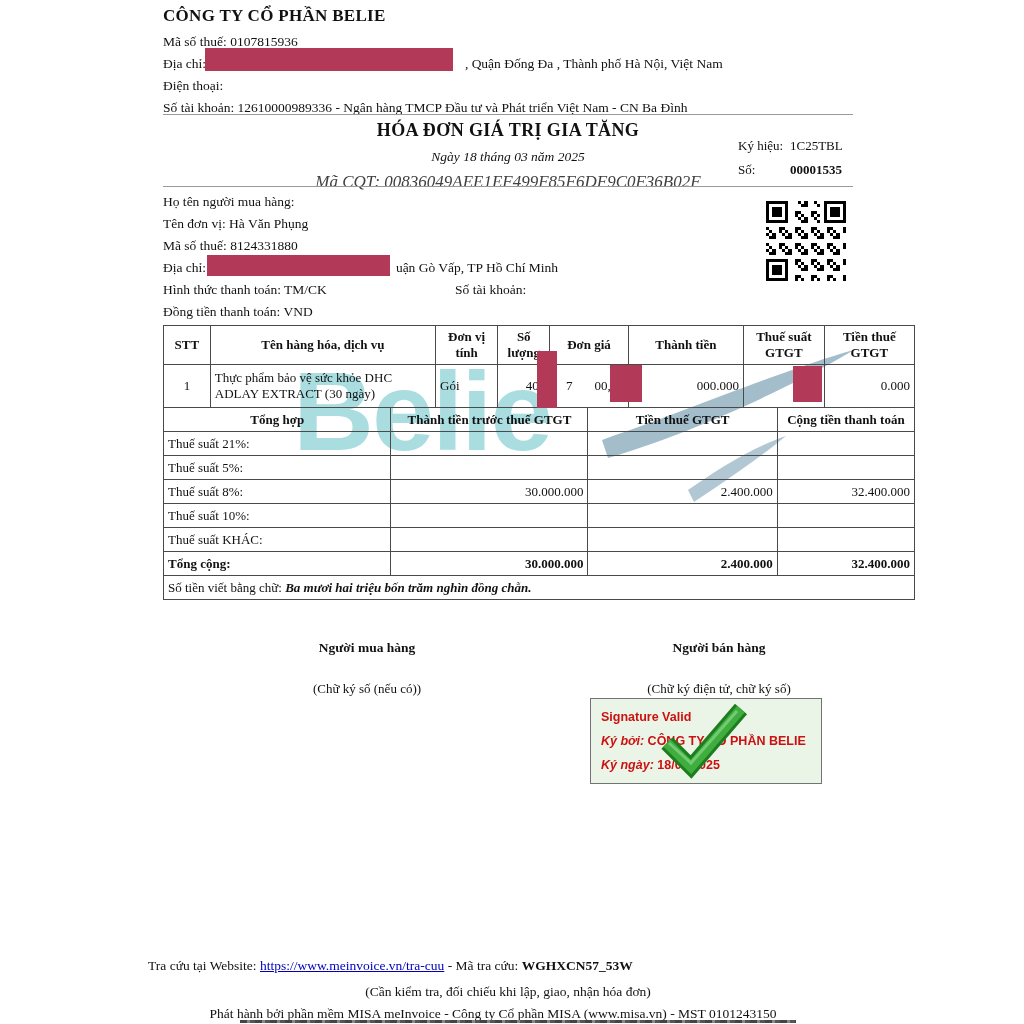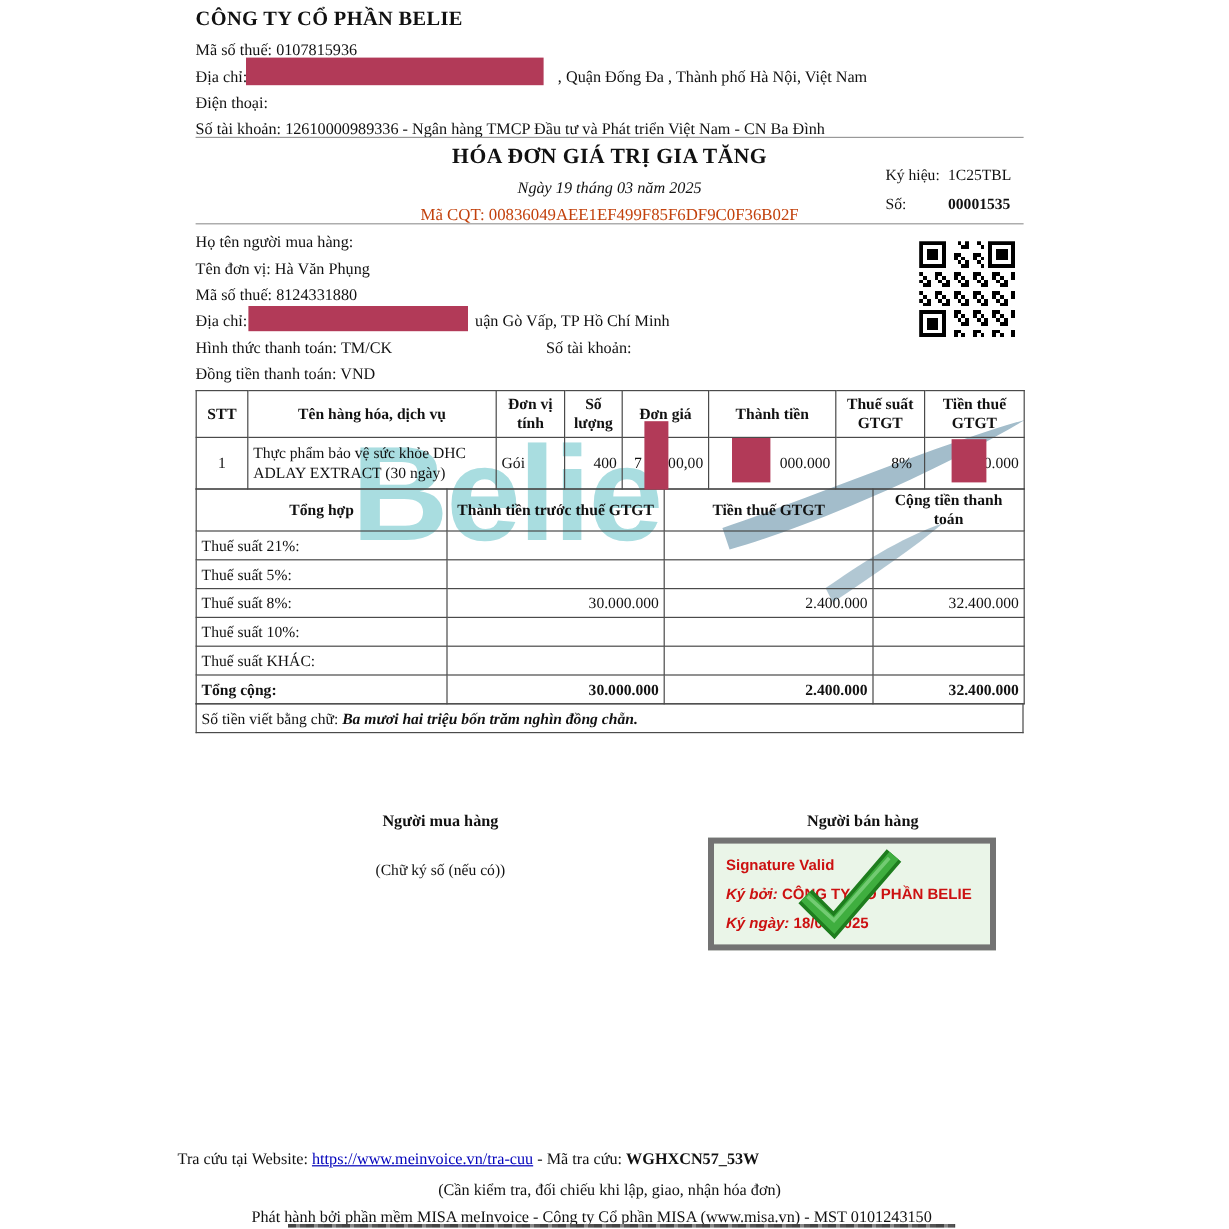--- a/index.html
+++ b/index.html
@@ -13,21 +13,21 @@
   .italic{font-style:italic;}
 
   
   #seller{top:6px;}
   #company-name{font-size:17px;font-weight:bold;letter-spacing:.3px;margin-bottom:5px;}
 
   
   #title-block{top:120px;text-align:center;}
   #invoice-title{font-size:18px;font-weight:bold;letter-spacing:.4px;}
   #invoice-date{font-style:italic;font-size:13.5px;margin-top:8px;}
-  #invoice-cqt{font-size:14px;margin-top:7px;color:#c2410c;}
+  #invoice-cqt{font-style:italic;font-size:17px;margin-top:7px;color:#404040;}
   #serial-block{position:absolute;left:738px;top:138px;width:120px;font-size:13px;z-index:2;}
   #serial-block .srow{display:flex;margin-bottom:8px;}
   #serial-block .lbl{width:52px;}
   #serial-block .num{font-weight:bold;}
 
   
   #buyer{top:191px;z-index:2;}
   #buyer .row{height:22px;}
   .twocol{position:relative;}
   .col2{position:absolute;left:292px;top:0;}
@@ -35,45 +35,45 @@
   
   #qr{left:766px;top:201px;width:80px;height:80px;z-index:2;}
 
   
   #watermark-text{left:293px;top:356px;z-index:0;font-family:"Liberation Sans","DejaVu Sans",sans-serif;
     font-weight:bold;font-size:112px;line-height:1;color:#a9dde0;letter-spacing:-2px;}
   #watermark-swoosh{left:598px;top:350px;z-index:0;}
 
   
   #tables{top:325px;z-index:1;}
-  table{border-collapse:collapse;table-layout:fixed;width:690px;background:transparent;}
+  table{border-collapse:collapse;table-layout:fixed;width:752px;background:transparent;}
   td,th{border:1px solid #4a4a4a;font-size:13px;padding:1px 4px;background:transparent;overflow:hidden;}
   th{font-weight:bold;text-align:center;}
   #items-table th{height:36px;}
   #items-table td{height:40px;}
   .tc{text-align:center;}
   .tr{text-align:right;}
   #summary-table td{height:21px;}
   #summary-table th{height:21px;}
   #words-row td{height:21px;}
   #summary-table{margin-top:-1px;}
   #words-table{margin-top:-1px;}
   .totrow td{font-weight:bold;}
 
   
   .redact{position:absolute;background:#b23a58;z-index:6;}
 
   
-  .sig-title{font-size:13.5px;font-weight:bold;text-align:center;margin-top:36px;}
+  .sig-title{font-size:13.5px;font-weight:bold;text-align:center;}
   .sig-note{font-size:13px;text-align:center;margin-top:25px;}
   #sig-buyer{left:267px;top:640px;width:200px;z-index:2;}
   #sig-seller{left:619px;top:640px;width:200px;z-index:2;}
 
   
-  #stamp{left:590px;top:698px;width:230px;height:84px;background:#eaf5e8;border:5px solid #737373;z-index:2;}
+  #stamp{left:590px;top:698px;width:230px;height:84px;background:#eaf5e8;border:1px solid #737373;z-index:2;}
   #stamp .inner{padding:6px 10px;font-family:"Liberation Sans","DejaVu Sans",sans-serif;}
   #stamp .line{font-size:12.5px;line-height:24px;color:#cc1111;font-weight:bold;}
   #stamp .lab{font-style:italic;}
   #checkmark{position:absolute;left:66px;top:4px;z-index:3;}
 
   
   #footer-lookup{left:148px;top:958px;width:690px;font-size:13.5px;text-align:left;z-index:2;}
   #footer-note{left:163px;top:984px;width:690px;font-size:13.5px;text-align:center;z-index:2;}
   #footer-publisher{left:148px;top:1006px;width:690px;font-size:13.5px;text-align:center;z-index:2;}
   a.link{color:#0000bb;text-decoration:underline;}
@@ -104,21 +104,21 @@
     </div>
     <div class="row">
       <span>Điện thoại:</span>
     </div>
     <div class="row">Số tài khoản: 12610000989336 - Ngân hàng TMCP Đầu tư và Phát triển Việt Nam - CN Ba Đình</div>
   </div>
   <div class="hline" style="top:114px;"></div>
 
   <div class="abs content" id="title-block">
     <div id="invoice-title">HÓA ĐƠN GIÁ TRỊ GIA TĂNG</div>
-    <div id="invoice-date">Ngày 19 tháng 03 năm 2025</div>
+    <div id="invoice-date">Ngày 18 tháng 03 năm 2025</div>
     <div id="invoice-cqt">Mã CQT: 00836049AEE1EF499F85F6DF9C0F36B02F</div>
   </div>
   <div class="abs" id="serial-block">
     <div class="srow">
       <span class="lbl">Ký hiệu:</span>
       <span>1C25TBL</span>
     </div>
     <div class="srow">
       <span class="lbl">Số:</span>
       <span class="num">00001535</span>

